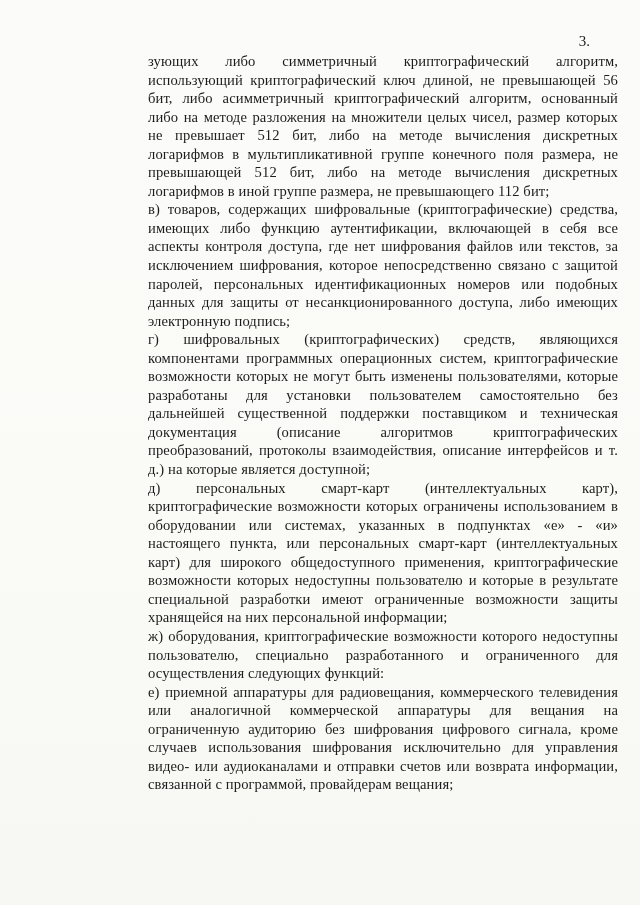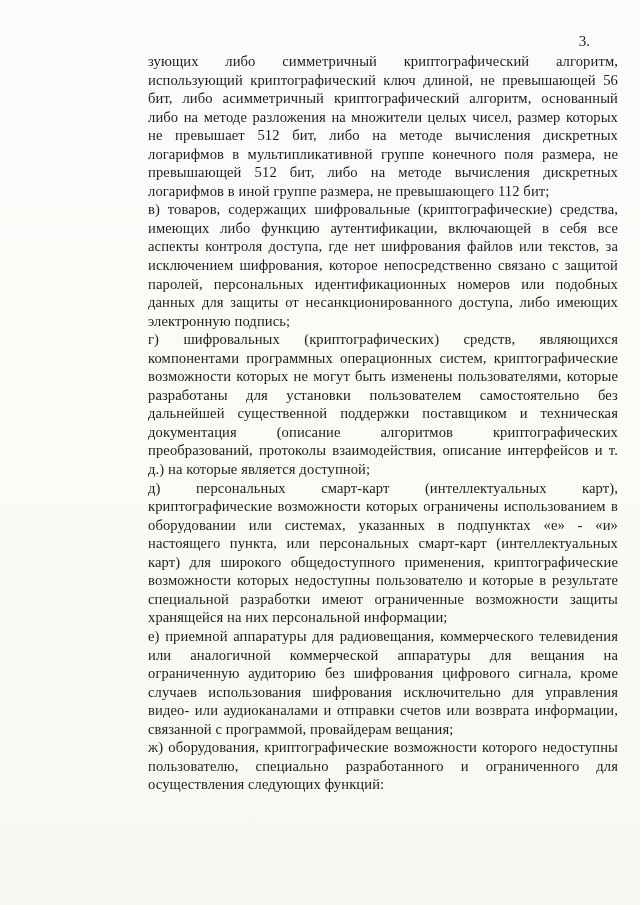--- a/index.html
+++ b/index.html
@@ -48,16 +48,16 @@
 <body>
 
 <div class="scan-page">
   <div class="page-number">3.</div>
 
   <div class="text-block">
     <p>зующих либо симметричный криптографический алгоритм, использующий криптографический ключ длиной, не превышающей 56 бит, либо асимметричный криптографический алгоритм, основанный либо на методе разложения на множители целых чисел, размер которых не превышает 512 бит, либо на методе вычисления дискретных логарифмов в мультипликативной группе конечного поля размера, не превышающей 512 бит, либо на методе вычисления дискретных логарифмов в иной группе размера, не превышающего 112 бит;</p>
     <p>в) товаров, содержащих шифровальные (криптографические) средства, имеющих либо функцию аутентификации, включающей в себя все аспекты контроля доступа, где нет шифрования файлов или текстов, за исключением шифрования, которое непосредственно связано с защитой паролей, персональных идентификационных номеров или подобных данных для защиты от несанкционированного доступа, либо имеющих электронную подпись;</p>
     <p>г) шифровальных (криптографических) средств, являющихся компонентами программных операционных систем, криптографические возможности которых не могут быть изменены пользователями, которые разработаны для установки пользователем самостоятельно без дальнейшей существенной поддержки поставщиком и техническая документация (описание алгоритмов криптографических преобразований, протоколы взаимодействия, описание интерфейсов и т. д.) на которые является доступной;</p>
     <p>д) персональных смарт-карт (интеллектуальных карт), криптографические возможности которых ограничены использованием в оборудовании или системах, указанных в подпунктах «е» - «и» настоящего пункта, или персональных смарт-карт (интеллектуальных карт) для широкого общедоступного применения, криптографические возможности которых недоступны пользователю и которые в результате специальной разработки имеют ограниченные возможности защиты хранящейся на них персональной информации;</p>
+    <p>ж) оборудования, криптографические возможности которого недоступны пользователю, специально разработанного и ограниченного для осуществления следующих функций:</p>
     <p>е) приемной аппаратуры для радиовещания, коммерческого телевидения или аналогичной коммерческой аппаратуры для вещания на ограниченную аудиторию без шифрования цифрового сигнала, кроме случаев использования шифрования исключительно для управления видео- или аудиоканалами и отправки счетов или возврата информации, связанной с программой, провайдерам вещания;</p>
-    <p>ж) оборудования, криптографические возможности которого недоступны пользователю, специально разработанного и ограниченного для осуществления следующих функций:</p>
   </div>
 </div>
 
 </body></html>

